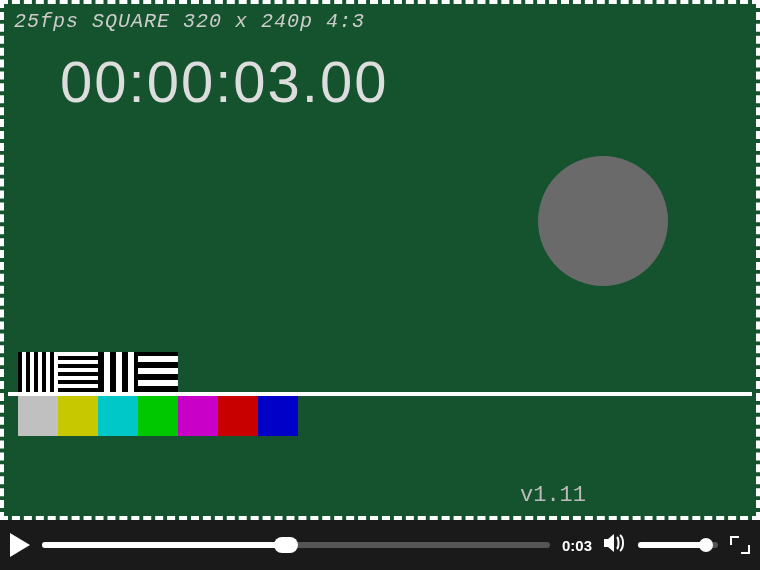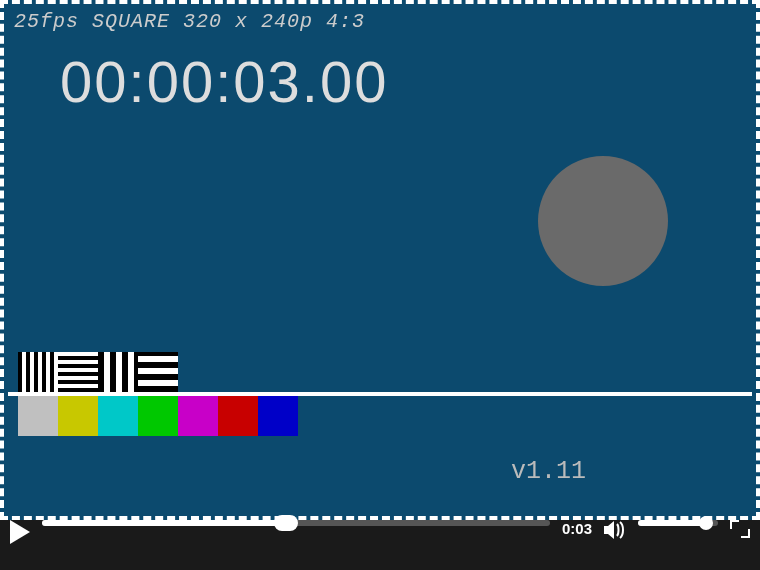--- a/index.html
+++ b/index.html
@@ -1,34 +1,34 @@
 <!DOCTYPE html>
 <html><head>
 <meta charset="utf-8">
 <style>
 *{margin:0;padding:0;box-sizing:border-box}
 body{width:760px;height:570px;background:#000;overflow:hidden;font-family:sans-serif}
 .video-container{position:relative;width:760px;height:570px;background:#000}
-.video-area{position:absolute;top:0;left:0;width:760px;height:520px;border:4px dashed #fff;background:#0c4a6e}
+.video-area{position:absolute;top:0;left:0;width:760px;height:520px;border:4px dashed #fff;background:#14532d}
 .spec-text{position:absolute;top:6px;left:10px;color:#ccc;font-family:'Courier New',monospace;font-size:20px;font-style:italic;letter-spacing:1px}
 .timecode{position:absolute;top:44px;left:56px;color:#ddd;font-family:Liberation Sans, sans-serif;font-size:58px;letter-spacing:2px}
 .framecount{position:absolute;top:110px;left:56px;color:#ddd;font-family:'Courier New',monospace;font-size:58px;letter-spacing:2px}
 .circle{position:absolute;top:152px;right:88px;width:130px;height:130px;border-radius:50%;background:#6a6a6a}
 .bop{position:absolute;top:210px;right:42px;color:#fff;font-family:Georgia,serif;font-size:110px}
 .bw-patterns{position:absolute;top:348px;left:14px;display:flex}
 .bw{width:40px;height:40px}
 .bw.v{background:repeating-linear-gradient(90deg,#000 0 4px,#fff 4px 8px)}
 .bw.h{background:repeating-linear-gradient(0deg,#000 0 4px,#fff 4px 8px)}
 .bw.v2{background:repeating-linear-gradient(90deg,#000 0 6px,#fff 6px 12px)}
 .bw.h2{background:repeating-linear-gradient(0deg,#000 0 6px,#fff 6px 12px)}
 .hline{position:absolute;top:388px;left:4px;right:4px;height:4px;background:#fff}
 .colorbars{position:absolute;top:392px;left:14px;display:flex}
 .cb{width:40px;height:40px}
-.version{position:absolute;bottom:30px;right:170px;color:#bbb;font-family:'Courier New',monospace;font-size:25px}
-.controls{position:absolute;bottom:0;left:0;width:760px;height:50px;background:#1a1a1a;display:flex;padding:0 10px;gap:12px}
+.version{position:absolute;bottom:8px;right:170px;color:#bbb;font-family:'Courier New',monospace;font-size:22px}
+.controls{position:absolute;bottom:0;left:0;width:760px;height:50px;background:#1a1a1a;display:flex;align-items:center;padding:0 10px;gap:12px}
 .play-btn{width:0;height:0;border-left:20px solid #fff;border-top:12px solid transparent;border-bottom:12px solid transparent;cursor:pointer}
 .seek{flex:1;height:6px;background:#555;border-radius:3px;position:relative;cursor:pointer}
 .seek-fill{position:absolute;top:0;left:0;height:100%;background:#fff;border-radius:3px;width:48%}
 .seek-thumb{position:absolute;top:-5px;left:48%;width:24px;height:16px;background:#fff;border-radius:8px;transform:translateX(-50%)}
 .time{color:#fff;font-size:15px;font-weight:bold}
 .vol-icon{color:#fff;cursor:pointer}
 .vol-bar{width:80px;height:6px;background:#555;border-radius:3px;position:relative;cursor:pointer}
 .vol-fill{position:absolute;top:0;left:0;height:100%;width:85%;background:#fff;border-radius:3px}
 .vol-thumb{position:absolute;top:-4px;left:85%;width:14px;height:14px;background:#fff;border-radius:50%;transform:translateX(-50%)}
 .fs-btn{width:20px;height:18px;cursor:pointer;position:relative}

